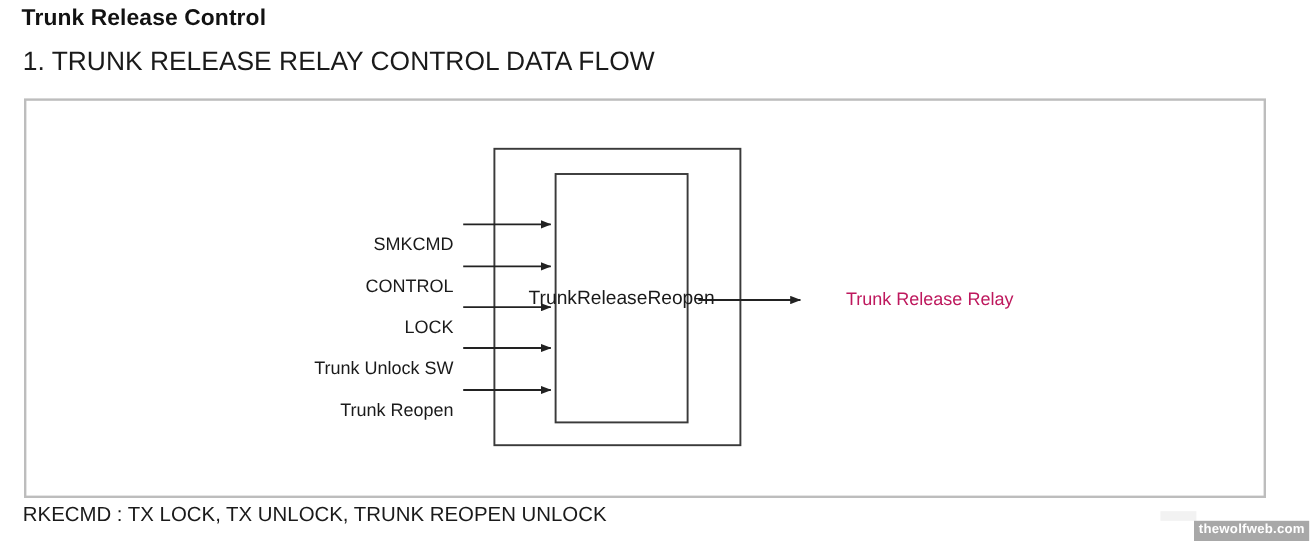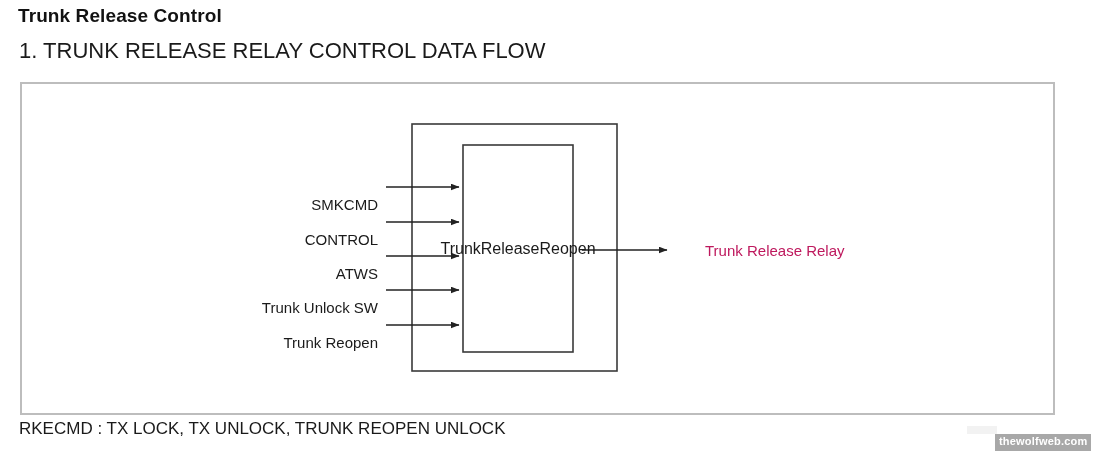--- a/index.html
+++ b/index.html
@@ -164,21 +164,21 @@
 </svg>
 
 <div class="block-text">
   <span>Trunk</span>
   <span>Release</span>
   <span>Reopen</span>
 </div>
 
 <div class="input-label" style="top:187px;">SMKCMD</div>
 <div class="input-label" style="top:222px;">CONTROL</div>
-<div class="input-label" style="top:256px;">ATWS</div>
+<div class="input-label" style="top:256px;">LOCK</div>
 <div class="input-label" style="top:290px;">Trunk Unlock SW</div>
 <div class="input-label" style="top:325px;">Trunk Reopen</div>
 
 <div class="output-label">Trunk Release Relay</div>
 
 <div class="footer-note">RKECMD : TX LOCK, TX UNLOCK, TRUNK REOPEN UNLOCK</div>
 
 <div class="watermark-ghost"></div>
 <div class="watermark">thewolfweb.com</div>
 

